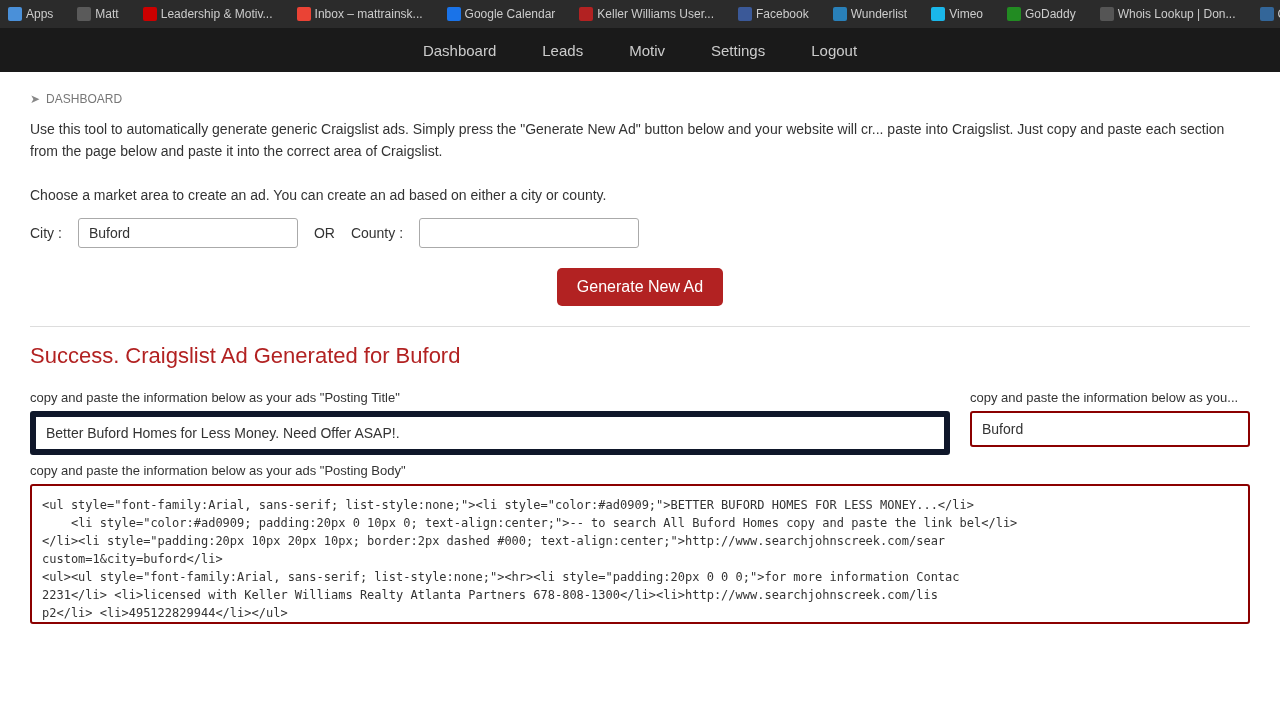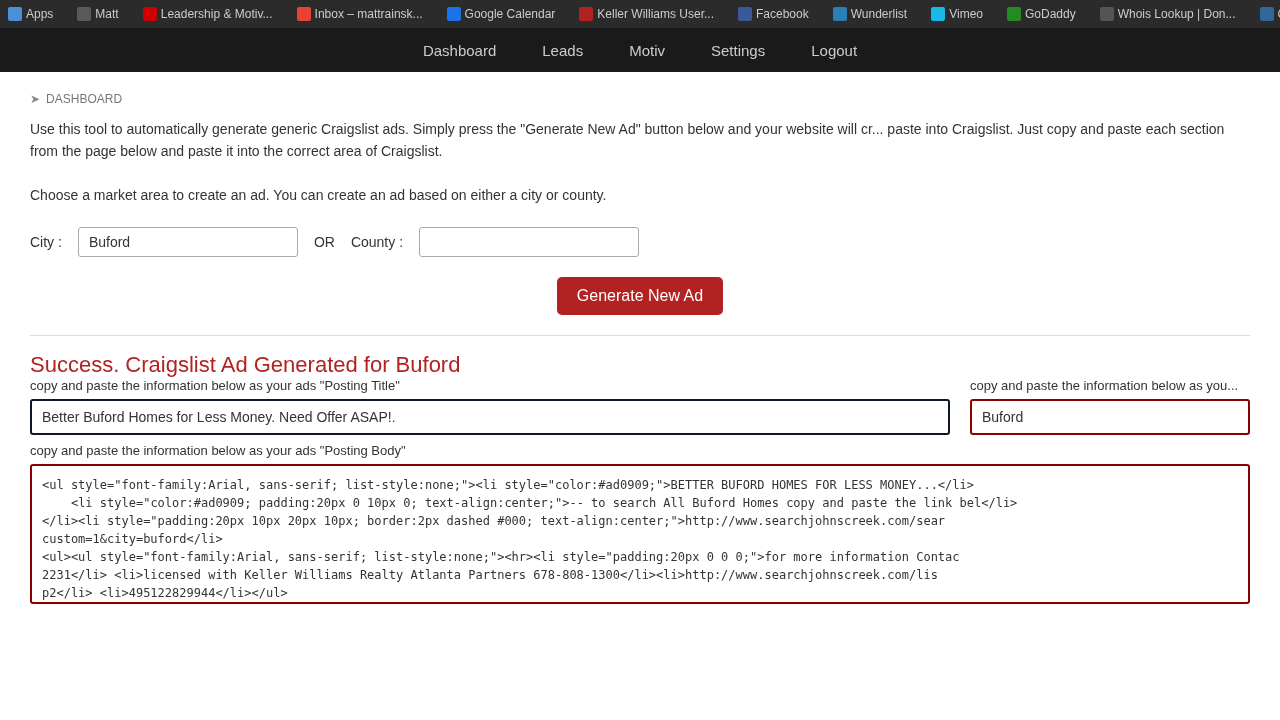--- a/index.html
+++ b/index.html
@@ -96,21 +96,21 @@
       margin-bottom: 24px;
     }
 
     .form-section {
       margin-bottom: 20px;
     }
 
     .market-instruction {
       color: #333;
       font-size: 14px;
-      margin-bottom: 24px;
+      margin-bottom: 15px;
     }
 
     .input-row {
       display: flex;
       align-items: center;
       gap: 16px;
       margin-bottom: 20px;
     }
 
     .input-row label {
@@ -151,31 +151,31 @@
     .divider {
       border: none;
       border-top: 1px solid #ddd;
       margin: 16px 0;
     }
 
     .success-title {
       color: #b22222;
       font-size: 22px;
       font-weight: normal;
-      margin-bottom: 0;
+      margin-bottom: 21px;
     }
 
     .paste-label {
       color: #333;
       font-size: 13px;
       margin-bottom: 6px;
     }
 
     .result-input {
-      border: 2px solid #0f172a;
+      border: 6px solid #0f172a;
       border-radius: 3px;
       padding: 8px 10px;
       font-size: 14px;
       color: #333;
       width: 600px;
     }
 
     .result-input-short {
       border: 2px solid #8b0000;
       border-radius: 3px;

